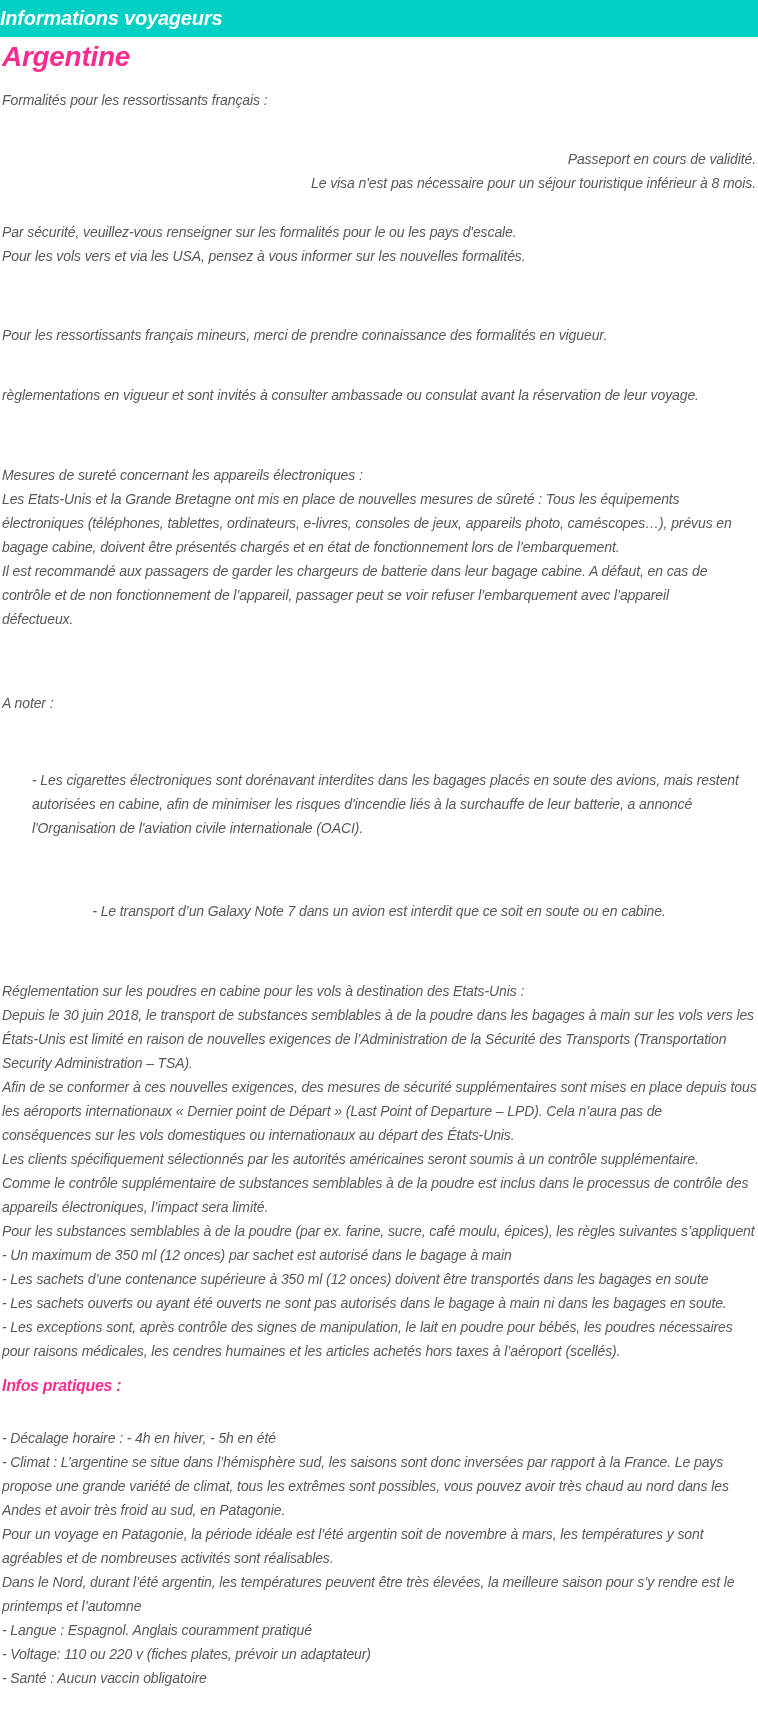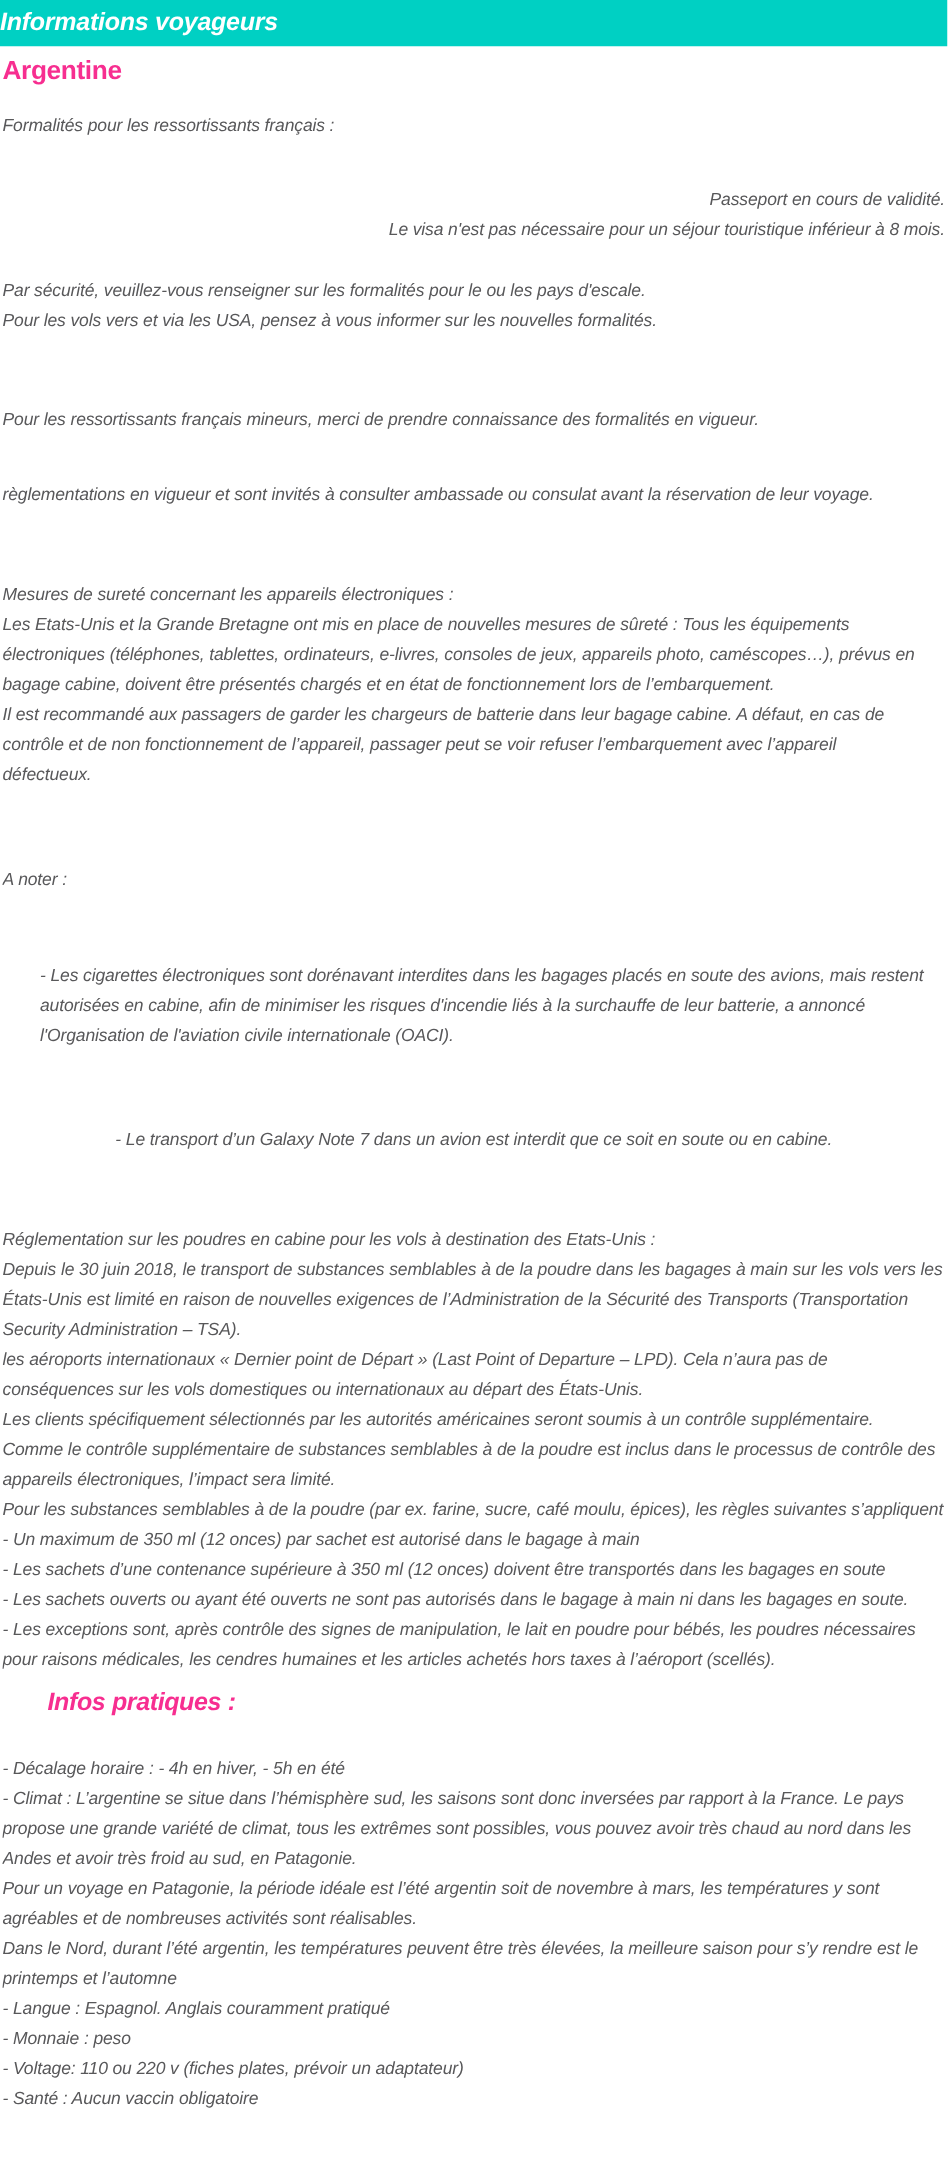--- a/index.html
+++ b/index.html
@@ -27,44 +27,44 @@
     font-weight:700;
     font-style:italic;
     letter-spacing:-0.2px;
   }
   .content{
     padding:0 2px 0 2px;
   }
   h1.country-heading{
     margin:6px 0 0 0;
     color:var(--pink);
-    font-size:21px;
+    font-size:28px;
     line-height:28px;
     font-weight:700;
+    font-style:italic;
     letter-spacing:-0.3px;
   }
   .block{
     margin:0;
   }
   .block .line{
     font-size:14px;
     line-height:24px;
     color:var(--body-text);
     font-style:italic;
     letter-spacing:-0.1px;
     white-space:nowrap;
     overflow:hidden;
   }
   .block.h2 .line{
     color:var(--pink);
-    font-size:20px;
+    font-size:16px;
     line-height:28px;
     font-weight:700;
     letter-spacing:-0.3px;
-    margin-left:36px;
   }
 </style>
 </head>
 <body>
 
 <div class="topbar">
   <span>Informations voyageurs</span>
 </div>
 
 <div class="content">
@@ -105,20 +105,21 @@
         <div class="line">l'Organisation de l'aviation civile internationale (OACI).</div>
       </div>
       <div class="block p" style="margin-top: 59px; text-align: center;">
         <div class="line">- Le transport d’un Galaxy Note 7 dans un avion est interdit que ce soit en soute ou en cabine.</div>
       </div>
       <div class="block p" style="margin-top: 56px;">
         <div class="line">Réglementation sur les poudres en cabine pour les vols à destination des Etats-Unis :</div>
         <div class="line">Depuis le 30 juin 2018, le transport de substances semblables à de la poudre dans les bagages à main sur les vols vers les</div>
         <div class="line">États-Unis est limité en raison de nouvelles exigences de l’Administration de la Sécurité des Transports (Transportation</div>
         <div class="line">Security Administration – TSA).</div>
+        <div class="line">Afin de se conformer à ces nouvelles exigences, des mesures de sécurité supplémentaires sont mises en place depuis tous</div>
         <div class="line">les aéroports internationaux « Dernier point de Départ » (Last Point of Departure – LPD). Cela n’aura pas de</div>
         <div class="line">conséquences sur les vols domestiques ou internationaux au départ des États-Unis.</div>
         <div class="line">Les clients spécifiquement sélectionnés par les autorités américaines seront soumis à un contrôle supplémentaire.</div>
         <div class="line">Comme le contrôle supplémentaire de substances semblables à de la poudre est inclus dans le processus de contrôle des</div>
         <div class="line">appareils électroniques, l’impact sera limité.</div>
         <div class="line">Pour les substances semblables à de la poudre (par ex. farine, sucre, café moulu, épices), les règles suivantes s’appliquent :</div>
         <div class="line">- Un maximum de 350 ml (12 onces) par sachet est autorisé dans le bagage à main</div>
         <div class="line">- Les sachets d’une contenance supérieure à 350 ml (12 onces) doivent être transportés dans les bagages en soute</div>
         <div class="line">- Les sachets ouverts ou ayant été ouverts ne sont pas autorisés dans le bagage à main ni dans les bagages en soute.</div>
         <div class="line">- Les exceptions sont, après contrôle des signes de manipulation, le lait en poudre pour bébés, les poudres nécessaires</div>
@@ -130,18 +131,17 @@
       <div class="block p" style="margin-top: 26px;">
         <div class="line">- Décalage horaire : - 4h en hiver, - 5h en été</div>
         <div class="line">- Climat : L’argentine se situe dans l’hémisphère sud, les saisons sont donc inversées par rapport à la France. Le pays</div>
         <div class="line">propose une grande variété de climat, tous les extrêmes sont possibles, vous pouvez avoir très chaud au nord dans les</div>
         <div class="line">Andes et avoir très froid au sud, en Patagonie.</div>
         <div class="line">Pour un voyage en Patagonie, la période idéale est l’été argentin soit de novembre à mars, les températures y sont</div>
         <div class="line">agréables et de nombreuses activités sont réalisables.</div>
         <div class="line">Dans le Nord, durant l’été argentin, les températures peuvent être très élevées, la meilleure saison pour s’y rendre est le</div>
         <div class="line">printemps et l’automne</div>
         <div class="line">- Langue : Espagnol. Anglais couramment pratiqué</div>
-        <div class="line">- Monnaie : peso</div>
         <div class="line">- Voltage: 110 ou 220 v (fiches plates, prévoir un adaptateur)</div>
         <div class="line">- Santé : Aucun vaccin obligatoire</div>
       </div>
     </div>
 </div>
 
 </body></html>

